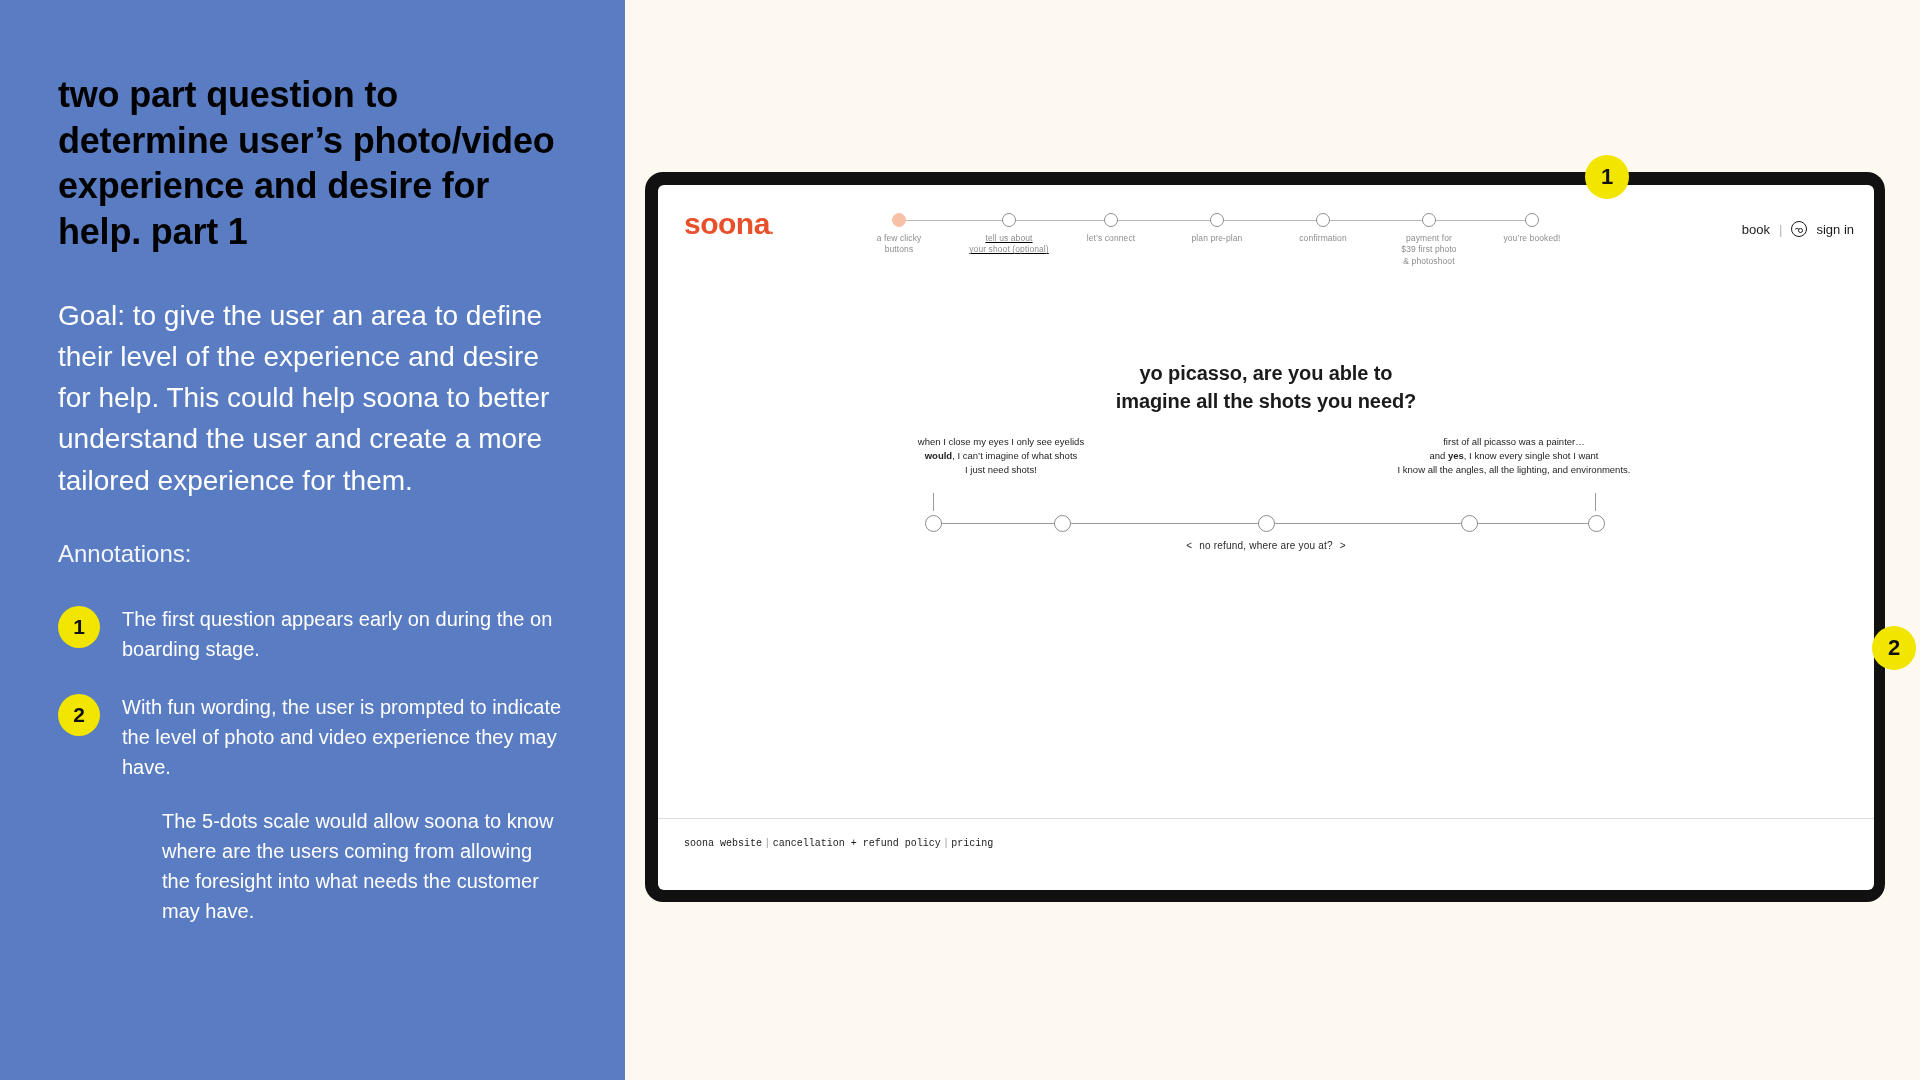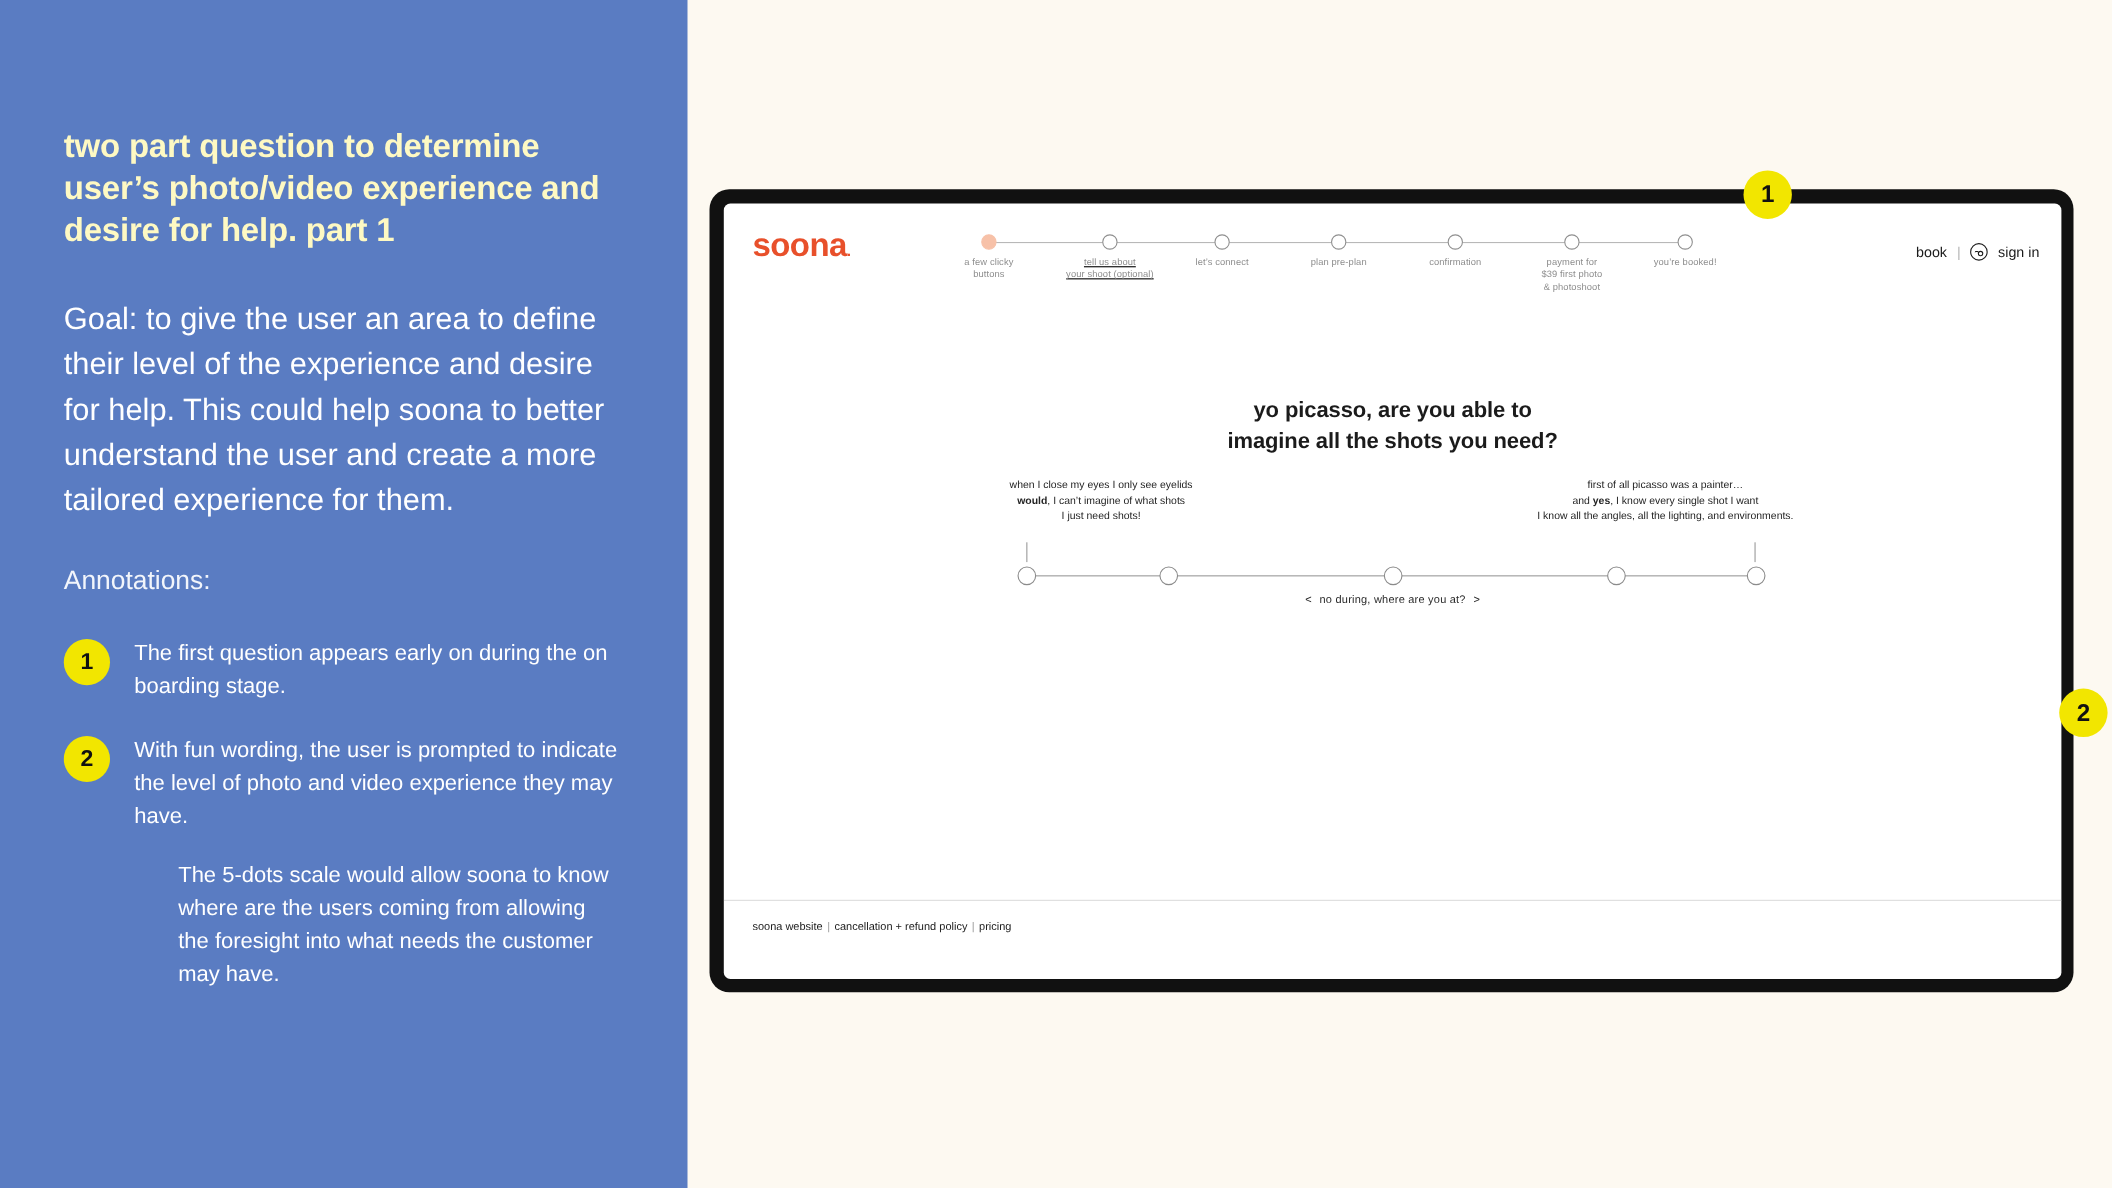--- a/index.html
+++ b/index.html
@@ -13,24 +13,23 @@
 
   
   .left-panel {
     position: absolute; left: 0; top: 0;
     width: 625px; height: 1080px;
     background: #5a7cc2;
     color: #ffffff;
     padding: 72px 62px 0 58px;
   }
   .deck-title {
-    font-size: 30px; font-weight: bold; line-height: 1.27;
-    letter-spacing: -0.2px; color: #fef9c3;
+    font-size: 36px; font-weight: bold; line-height: 1.27;
+    letter-spacing: -0.2px; color: #000000;
     margin-bottom: 40px;
-    margin-top: 43px;
   }
   .goal-text {
     font-size: 28px; line-height: 1.47; font-weight: 400;
     color: #ffffff; margin-bottom: 36px;
   }
   .annotations-label {
     font-size: 24px; line-height: 1.4; color: #f2f5fb;
     margin-bottom: 34px;
   }
   .ann-item { display: flex; align-items: flex-start; margin-bottom: 28px; }
@@ -171,21 +170,21 @@
   .scale-hint .arrow { color: #2a2a2a; padding: 0 7px; }
 
   
   .site-footer {
     position: absolute; left: 0; right: 0; bottom: 0; height: 72px;
     border-top: 1px solid #dddddd;
     padding: 16px 0 0 26px;
     font-size: 10px; line-height: 1.65; color: #1b1b1b;
   }
   .site-footer .sep { color: #9b9b9b; padding: 0 4px; }
-  .site-footer a { color: #1b1b1b; text-decoration: none; }
+  .site-footer a { color: #1b1b1b; text-decoration: none; font-family: Liberation Mono, monospace; }
 
   
   .callout {
     position: absolute;
     width: 44px; height: 44px; border-radius: 50%;
     background: #f2e600; color: #111111;
     font-size: 22px; font-weight: bold;
     display: flex; align-items: center; justify-content: center;
     z-index: 20;
   }
@@ -299,21 +298,21 @@
           <div class="dots-row">
             <div class="dots-line"></div>
             <div class="dot" style="left:85px;"></div>
             <div class="dot" style="left:25.7%;"></div>
             <div class="dot" style="left:50%;"></div>
             <div class="dot" style="left:74.3%;"></div>
             <div class="dot" style="right:88px;margin-left:0;margin-right:-8.5px;"></div>
           </div>
 
           <div class="scale-hint">
-            <span class="arrow">&lt;</span><span>no during, where are you at?</span><span class="arrow">&gt;</span>
+            <span class="arrow">&lt;</span><span>no refund, where are you at?</span><span class="arrow">&gt;</span>
           </div>
         </div>
 
         <div class="site-footer">
           <div>
             <a>soona website</a><span class="sep">|</span><a>cancellation + refund policy</a><span class="sep">|</span><a>pricing</a>
           </div>
         </div>
 
       </div>

